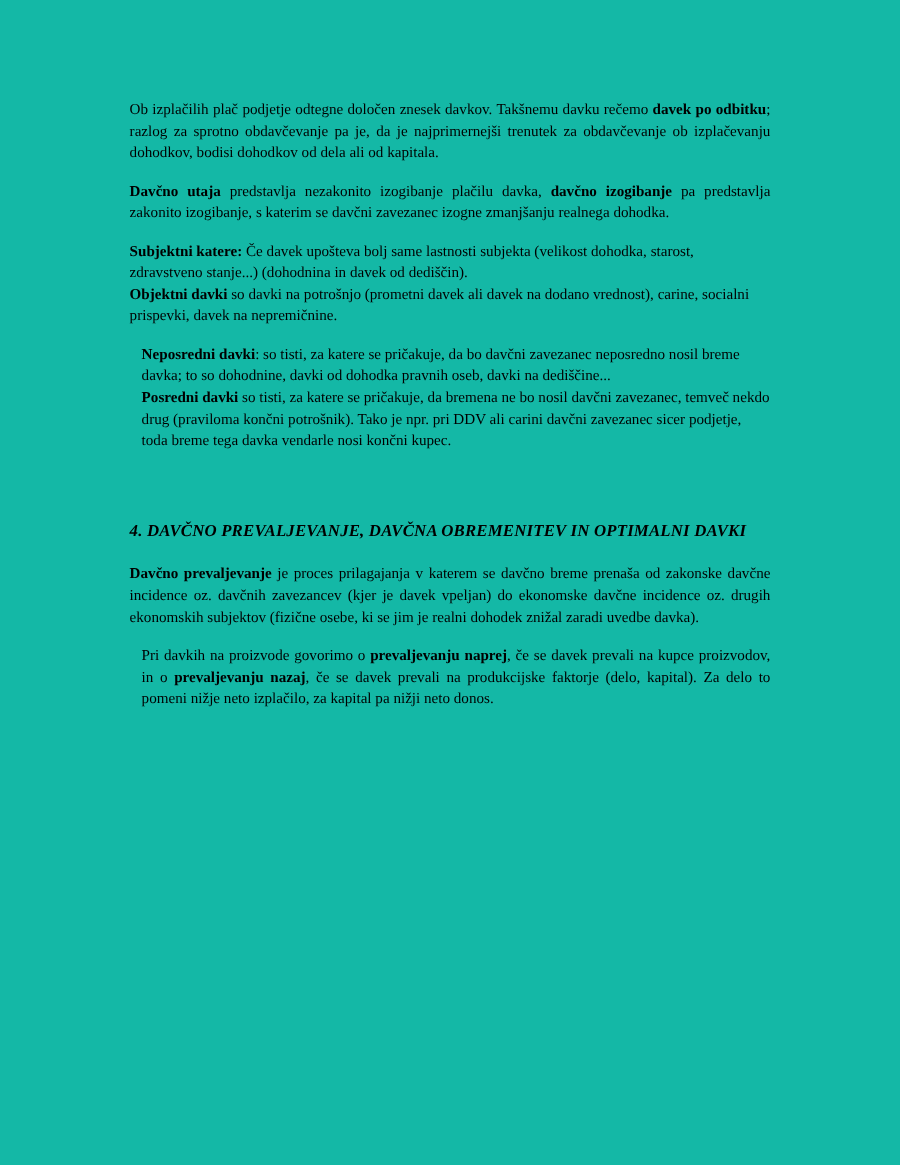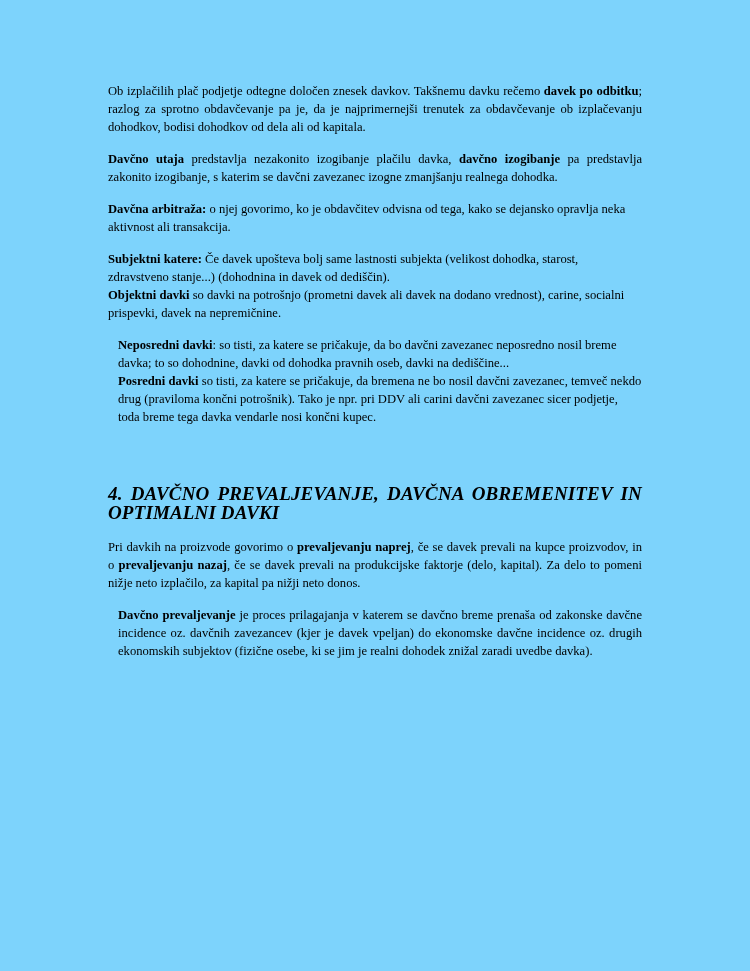--- a/index.html
+++ b/index.html
@@ -11,21 +11,21 @@
     width: 750px;
     height: 971px;
     font-family: "Liberation Serif", "DejaVu Serif", serif;
     color: #000000;
     -webkit-font-smoothing: antialiased;
   }
   .page {
     position: relative;
     width: 750px;
     height: 971px;
-    background: #7dd3fc;
+    background: #14b8a6;
     box-sizing: border-box;
     overflow: hidden;
   }
   .content {
     position: absolute;
     left: 108px;
     top: 82px;
     width: 534px;
   }
   p.para {
@@ -41,48 +41,47 @@
   }
   p.para:last-child {
     margin-bottom: 0;
     margin-left: 10px;
   }
   b, .b {
     font-weight: bold;
   }
   h2.section-heading {
     margin: 0 0 16px 0;
-    font-size: 19px;
+    font-size: 14px;
     line-height: 19px;
     font-weight: bold;
     font-style: italic;
     text-align: justify;
     text-justify: inter-word;
     letter-spacing: 0.15px;
   }
   .gap-before-heading {
     height: 58px;
   }
 </style>
 </head>
 <body>
 
 <div class="page">
   <div class="content">
 
     <div>
         <p class="para">Ob izplačilih plač podjetje odtegne določen znesek davkov. Takšnemu davku rečemo <b>davek po odbitku</b>; razlog za sprotno obdavčevanje pa je, da je najprimernejši trenutek za obdavčevanje ob izplačevanju dohodkov, bodisi dohodkov od dela ali od kapitala.</p>
         <p class="para"><b>Davčno utaja</b> predstavlja nezakonito izogibanje plačilu davka, <b>davčno izogibanje</b> pa predstavlja zakonito izogibanje, s katerim se davčni zavezanec izogne zmanjšanju realnega dohodka.</p>
-        <p class="para noj"><b>Davčna arbitraža:</b> o njej govorimo, ko je obdavčitev odvisna od tega, kako se dejansko opravlja neka aktivnost ali transakcija.</p>
         <p class="para noj"><b>Subjektni katere:</b> Če davek upošteva bolj same lastnosti subjekta (velikost dohodka, starost, zdravstveno stanje...) (dohodnina in davek od dediščin).<br><b>Objektni davki</b> so davki na potrošnjo (prometni davek ali davek na dodano vrednost), carine, socialni prispevki, davek na nepremičnine.</p>
         <p class="para noj"><b>Neposredni davki</b>: so tisti, za katere se pričakuje, da bo davčni zavezanec neposredno nosil breme davka; to so dohodnine, davki od dohodka pravnih oseb, davki na dediščine...<br><b>Posredni davki</b> so tisti, za katere se pričakuje, da bremena ne bo nosil davčni zavezanec, temveč nekdo drug (praviloma končni potrošnik). Tako je npr. pri DDV ali carini davčni zavezanec sicer podjetje, toda breme tega davka vendarle nosi končni kupec.</p>
       </div>
 
     <div class="gap-before-heading"></div>
       <h2 class="section-heading">4.  DAVČNO  PREVALJEVANJE,  DAVČNA  OBREMENITEV  IN OPTIMALNI DAVKI</h2>
 
     <div>
+        <p class="para"><b>Davčno prevaljevanje</b> je proces prilagajanja v katerem se davčno breme prenaša od zakonske davčne incidence oz. davčnih zavezancev (kjer je davek vpeljan) do ekonomske davčne incidence oz. drugih ekonomskih subjektov (fizične osebe, ki se jim je realni dohodek znižal zaradi uvedbe davka).</p>
         <p class="para">Pri davkih na proizvode govorimo o <b>prevaljevanju naprej</b>, če se davek prevali na kupce proizvodov, in o <b>prevaljevanju nazaj</b>, če se davek prevali na produkcijske faktorje (delo, kapital). Za delo to pomeni nižje neto izplačilo, za kapital pa nižji neto donos.</p>
-        <p class="para"><b>Davčno prevaljevanje</b> je proces prilagajanja v katerem se davčno breme prenaša od zakonske davčne incidence oz. davčnih zavezancev (kjer je davek vpeljan) do ekonomske davčne incidence oz. drugih ekonomskih subjektov (fizične osebe, ki se jim je realni dohodek znižal zaradi uvedbe davka).</p>
       </div>
 
   </div>
 </div>
 
 </body></html>

